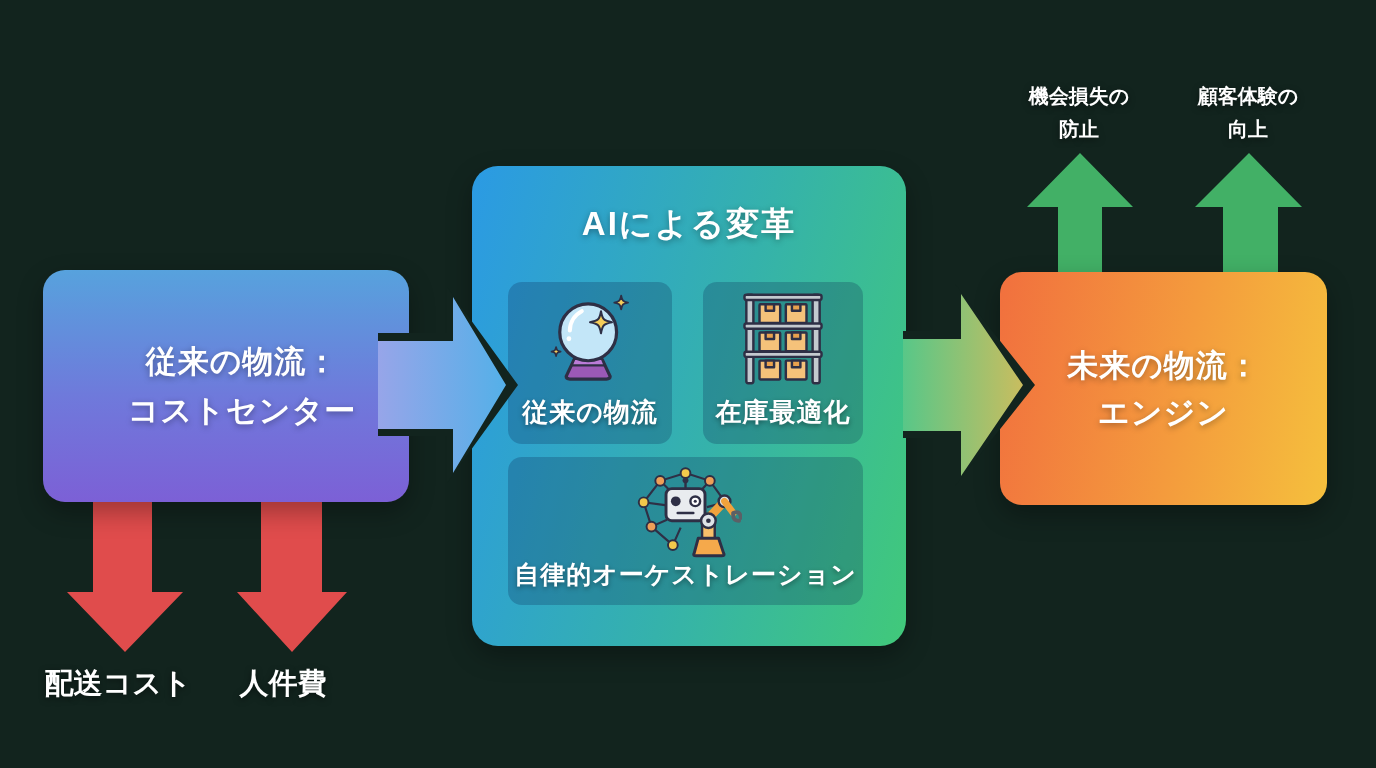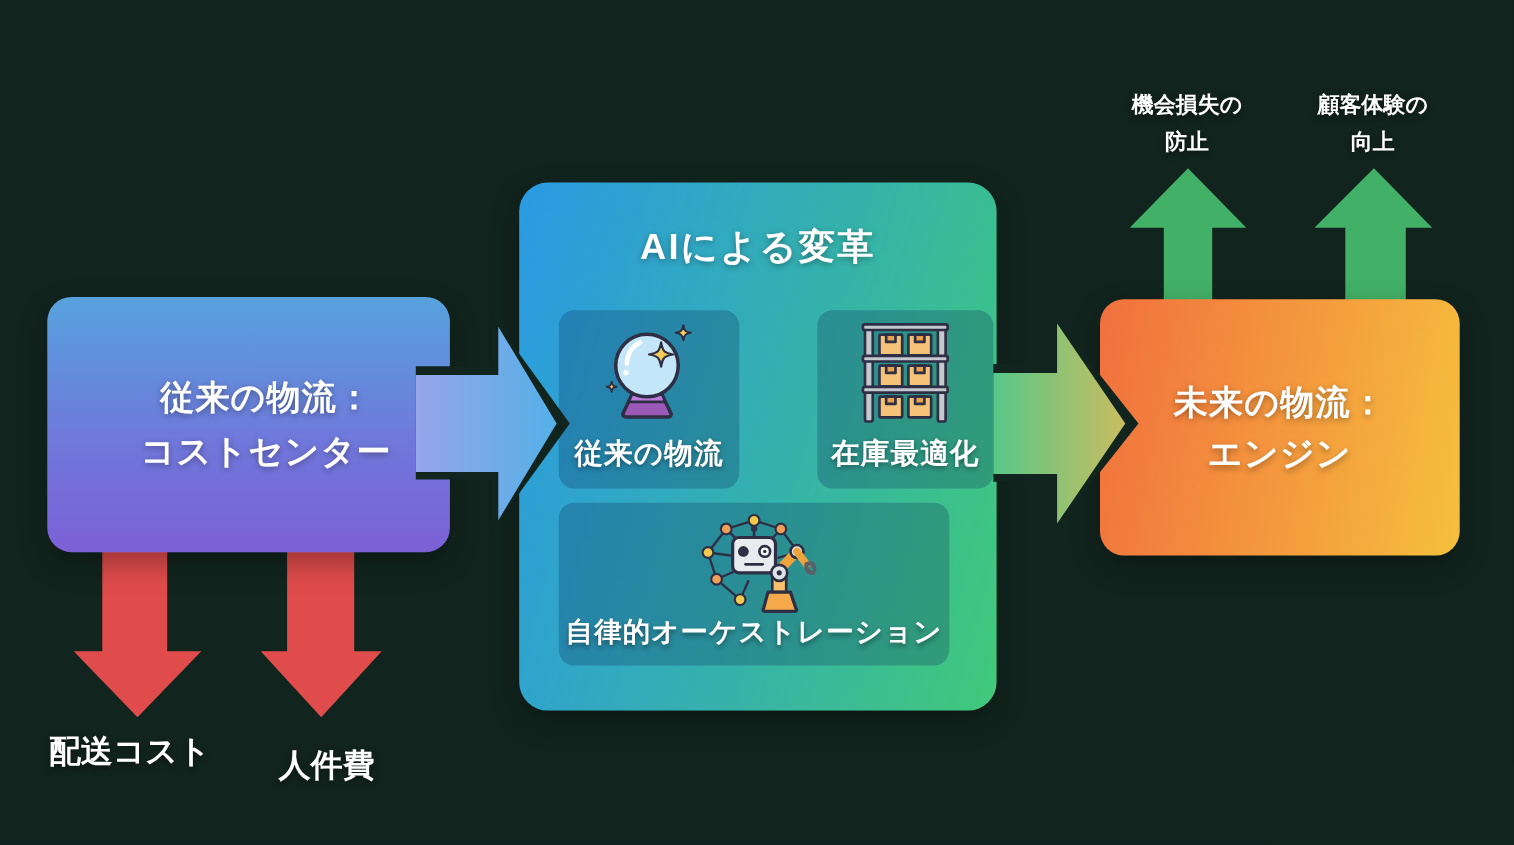--- a/index.html
+++ b/index.html
@@ -36,41 +36,41 @@
   }
   .sub {
     position:absolute; background:rgba(9,31,74,0.24); border-radius:14px;
   }
   .sub svg { position:absolute; top:10px; left:50%; transform:translateX(-50%); }
   .sub .sub-label {
     position:absolute; bottom:14px; width:100%; text-align:center;
     font-size:26px; letter-spacing:1px; text-shadow:0 2px 5px rgba(0,0,0,0.4);
   }
   .sub1 { left:36px; top:116px; width:164px; height:162px; }
-  .sub2 { left:231px; top:116px; width:160px; height:162px;margin-left:40px; }
+  .sub2 { left:231px; top:116px; width:160px; height:162px; }
   .sub3 { left:36px; top:291px; width:355px; height:148px; }
   .sub3 svg { top:6px; }
   .sub3 .sub-label { font-size:25px; }
 
   .right-box {
     left:1000px; top:272px; width:327px; height:233px; border-radius:22px;
     background:linear-gradient(100deg,#f1703e 0%,#f49b3d 55%,#f5c03d 100%);
     font-size:31px; line-height:47px; letter-spacing:1px;
   }
 
   .arrow-label {
     position:absolute; z-index:3; transform:translateX(-50%);
     text-align:center; text-shadow:0 2px 6px rgba(0,0,0,0.5); white-space:nowrap;
   }
   .top-label    { top:80px;  font-size:20px; line-height:33px; }
   .bottom-label { top:664px; font-size:29px; }
   #top-label-1    { left:1079px; }
   #top-label-2    { left:1248px;text-align:center; }
   #bottom-label-1 { left:118px; }
-  #bottom-label-2 { left:297px;margin-top:12px; }
+  #bottom-label-2 { left:283px; }
 </style>
 </head>
 <body>
 
 <div class="scene">
 
   <svg class="layer under" viewBox="0 0 1376 768">
     <polygon fill="#e04c4c" points="93,496 152,496 152,592 183,592 125,652 67,592 93,592"></polygon>
     <polygon fill="#e04c4c" points="261,496 322,496 322,592 347,592 292,652 237,592 261,592"></polygon>
     <polygon fill="#42b066" points="1080,153 1133,207 1102,207 1102,280 1058,280 1058,207 1027,207"></polygon>

